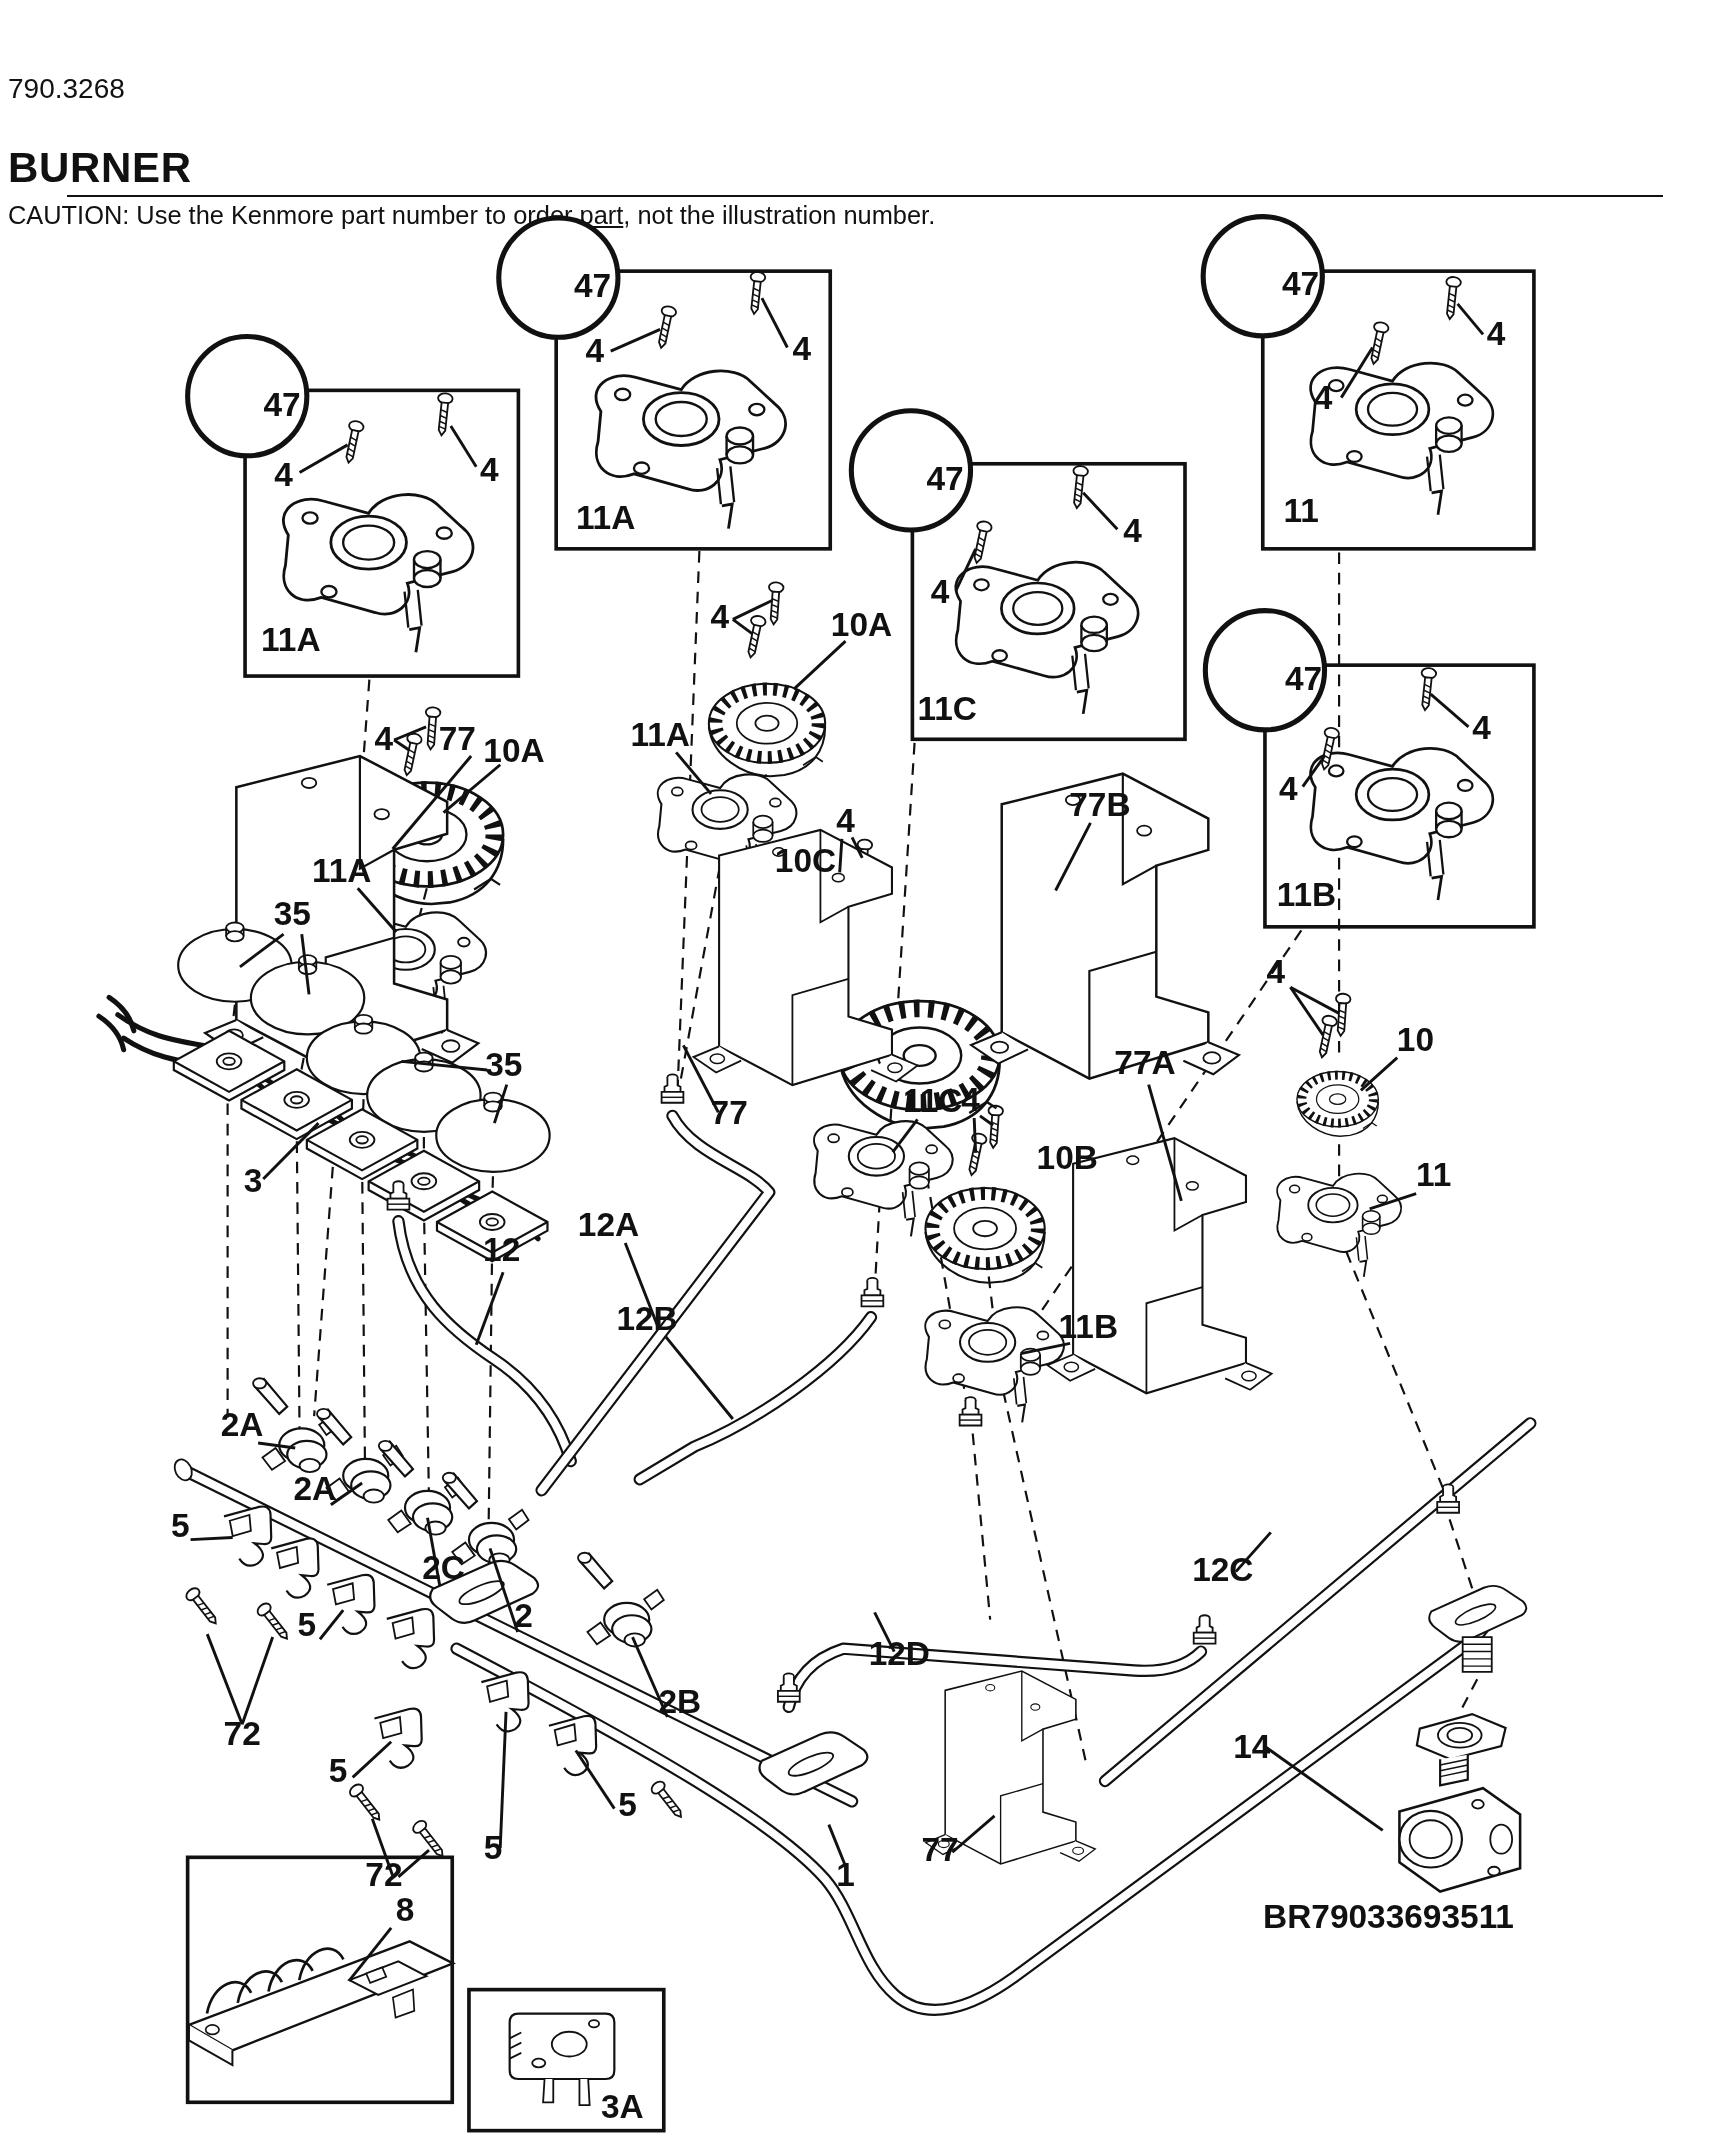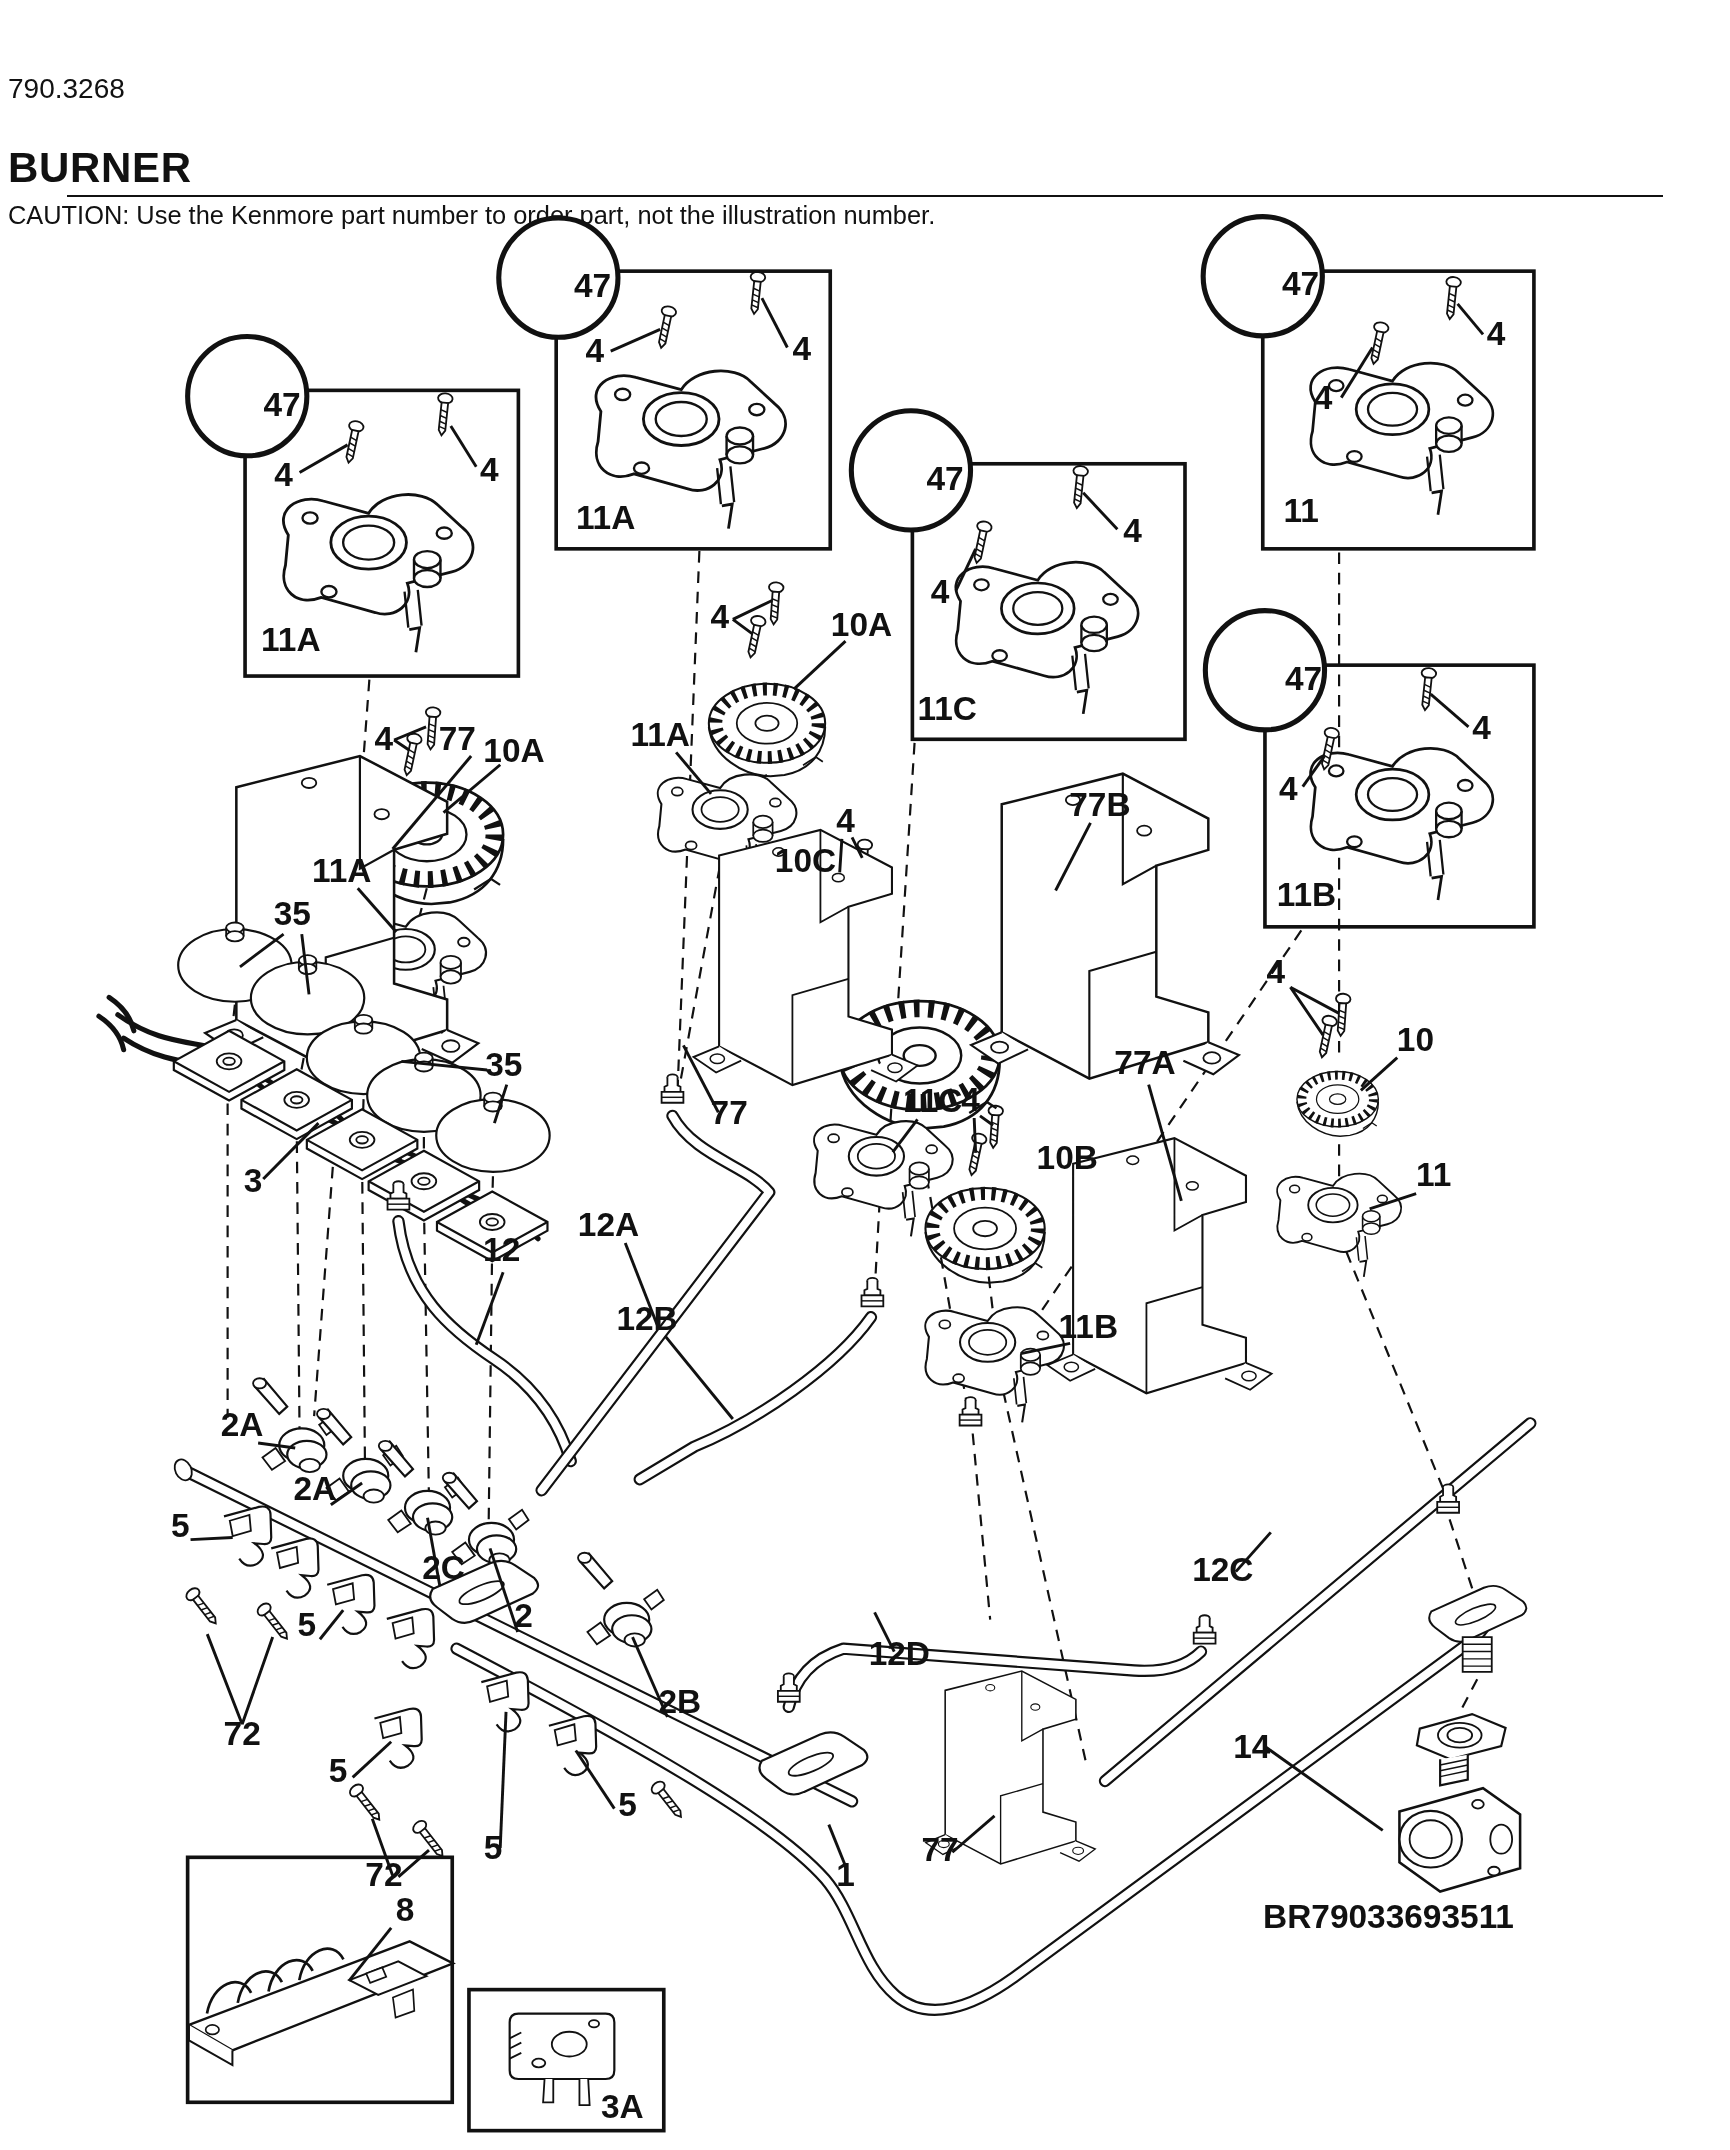--- a/index.html
+++ b/index.html
@@ -2,21 +2,21 @@
 <html style="font-size:11.6px"><head>
 <meta charset="utf-8">
 <style>
   html,body{margin:0;padding:0;background:#e8e8e8;}
   .page{position:relative;width:1731px;height:2151px;background:#ffffff;overflow:hidden;
         font-family:"Liberation Sans", sans-serif;color:#111;}
   .hdr{position:absolute;left:8px;width:100%;white-space:nowrap;margin-top:44px;}
   #model-number{top:29px;font-size:28px;}
   #page-title{top:100px;font-size:42px;font-weight:700;letter-spacing:0.7px;}
   #caution-line{top:157px;font-size:25.4px;}
-  #caution-line .u{}
+  #caution-line .u{text-decoration:underline;}
   .rule{position:absolute;top:195px;left:67px;width:1596px;border-top:2.2px solid #111;}
   svg{position:absolute;left:0;top:0;}
   .cbox{fill:none;stroke:#111;stroke-width:5;}
   .dcirc{fill:#fff;stroke:#111;stroke-width:7;}
   .lbl{font-family:"Liberation Sans",sans-serif;font-weight:700;font-size:46px;fill:#111;
        text-anchor:middle;}
   .ln{stroke:#111;stroke-width:4;fill:none;}
   .dash{stroke:#111;stroke-width:3;fill:none;stroke-dasharray:16 12;}
   .s2{stroke:#111;stroke-width:2.5;fill:#fff;}
   .s3{stroke:#111;stroke-width:3;fill:#fff;}

